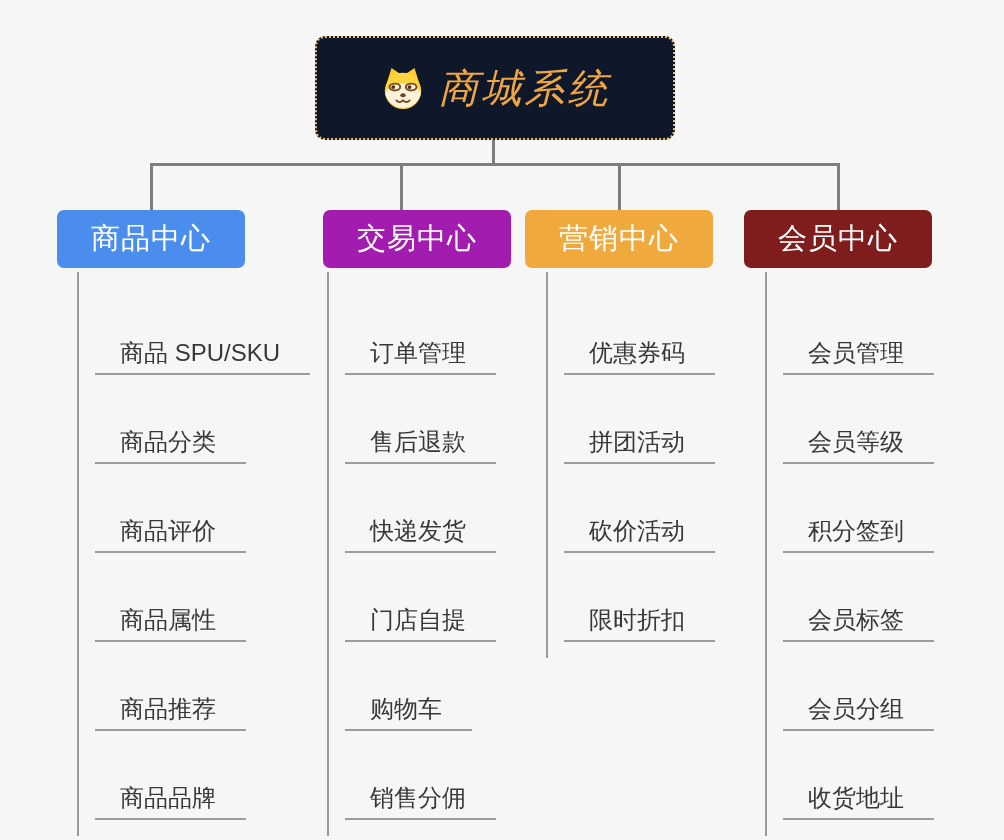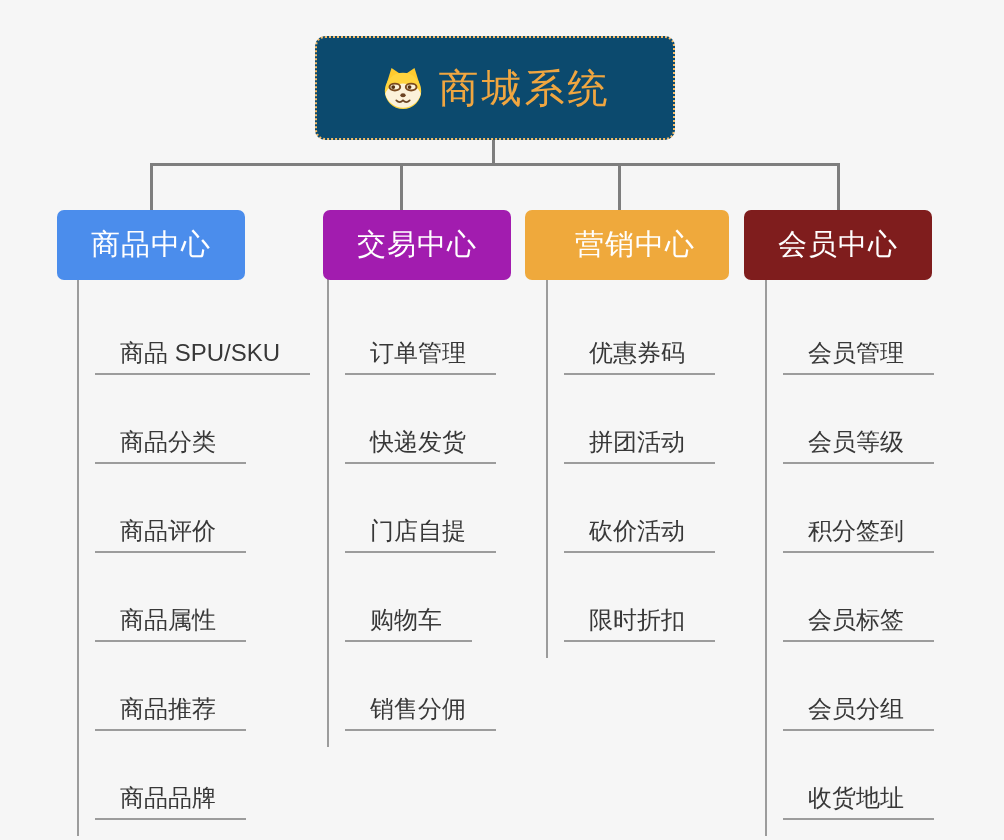--- a/index.html
+++ b/index.html
@@ -7,35 +7,36 @@
     position:relative;
     width:1004px;height:840px;
     background:var(--bg,#F6F6F6);
     font-family:"Liberation Sans",sans-serif;
     overflow:hidden;
   }
   .connector{position:absolute;background:var(--connector,#7E7E7E);z-index:0;}
 
   .root-node{
     position:absolute;left:315px;top:36px;width:360px;height:104px;
-    box-sizing:border-box;background:#0c4a6e;
+    box-sizing:border-box;background:#0f172a;
     border:2px dotted var(--root-border,#F5BC68);
     border-radius:10px;
     display:flex;align-items:center;justify-content:center;gap:13px;
     z-index:2;
+    font-style:italic;
   }
   .doge{width:46px;height:46px;display:inline-flex;}
   .root-title{
     font-size:40px;letter-spacing:3px;
     color:var(--root-text,#F0A640);
     white-space:nowrap;
   }
 
   .branch-header{
-    position:absolute;top:210px;width:188px;height:70px;
+    position:absolute;top:210px;width:188px;height:58px;
     border-radius:7px;color:#ffffff;font-size:29px;letter-spacing:1px;
     display:flex;align-items:center;justify-content:center;
     z-index:2;white-space:nowrap;
   }
 
   .branch-items{
     position:absolute;top:268px;margin:4px;padding:16px;list-style:none;
     border-left:2px solid var(--branch-line,#9C9C9C);
     z-index:1;
   }
@@ -111,39 +112,42 @@
 
     <div class="branch-header" style="left: 323px; background: #a21caf;">
       <span class="branch-label">交易中心</span>
     </div>
     <ul class="branch-items" style="left: 323px;">
 
     <li>
       <span class="item-label">订单管理</span>
     </li>
 
+    <li>
+      <span class="item-label">售后退款</span>
+    </li>
 
     <li>
       <span class="item-label">快递发货</span>
     </li>
 
     <li>
       <span class="item-label">门店自提</span>
     </li>
 
     <li>
       <span class="item-label">购物车</span>
     </li>
 
     <li>
       <span class="item-label">销售分佣</span>
     </li>
   </ul>
 
-    <div class="branch-header" style="left: 525px; background: rgb(239, 169, 60); padding-left: 16px;">
+    <div class="branch-header" style="left: 525px; background: rgb(239, 169, 60);">
       <span class="branch-label">营销中心</span>
     </div>
     <ul class="branch-items" style="left: 542px;">
 
     <li>
       <span class="item-label">优惠券码</span>
     </li>
 
 
     <li>

